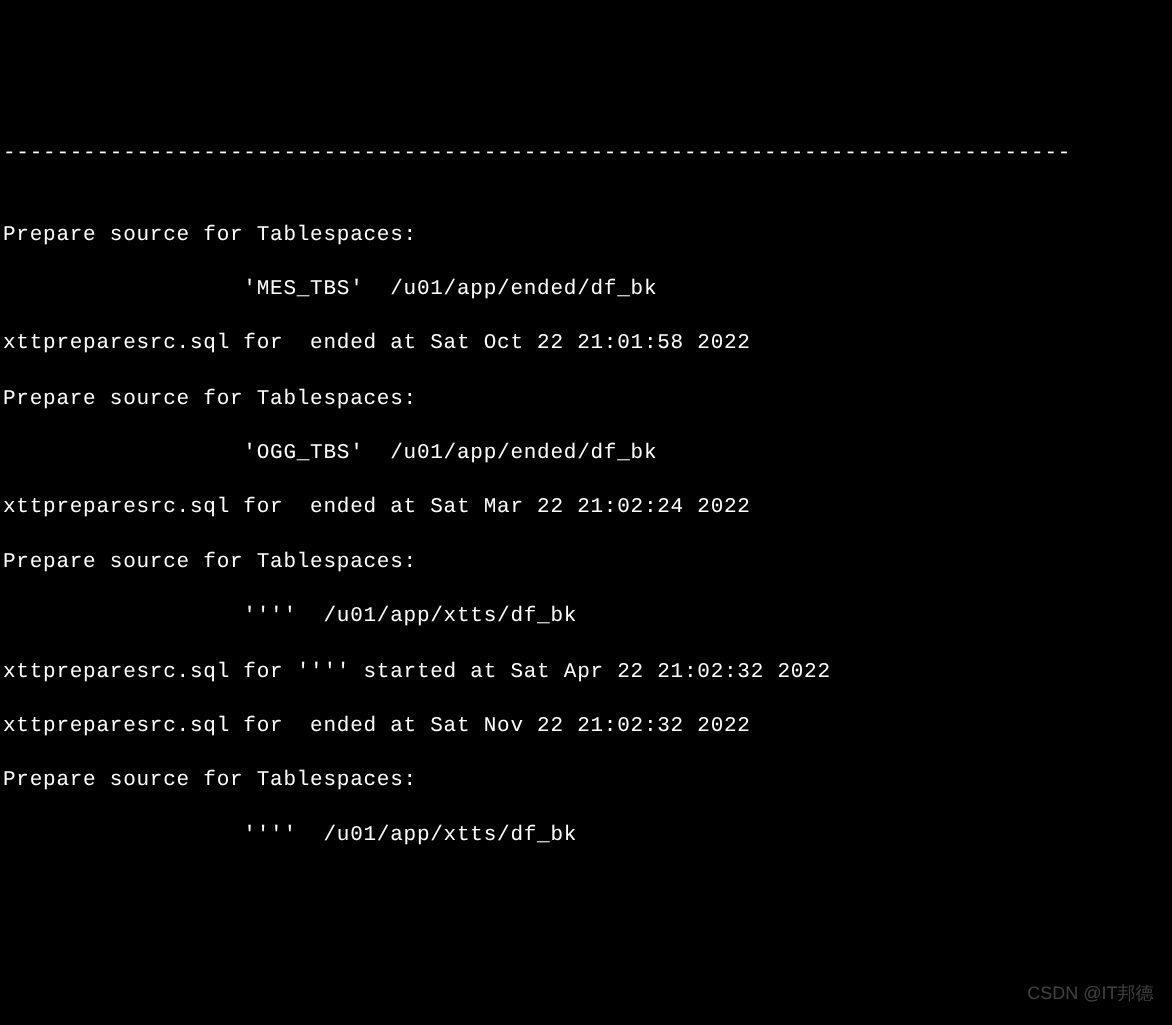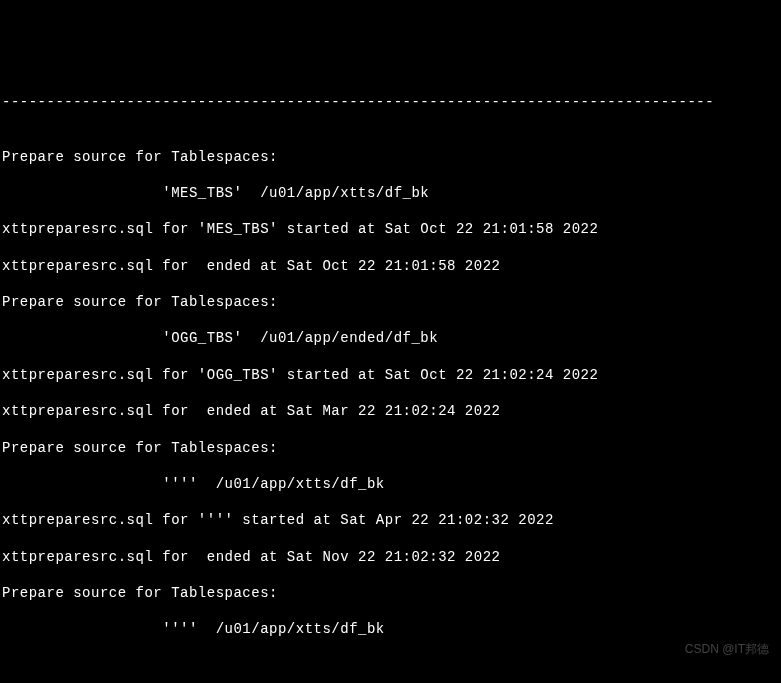--- a/index.html
+++ b/index.html
@@ -17,43 +17,41 @@
       width: 781px;
       height: 683px;
       overflow: hidden;
       white-space: pre;
     }
     .terminal {
       letter-spacing: 0.5px;
     }
     .watermark {
       position: absolute;
-      bottom: 25px;
+      bottom: 12px;
       right: 12px;
       color: rgba(255,255,255,0.25);
       font-size: 12px;
       font-family: Arial, sans-serif;
       letter-spacing: 0;
     }
   </style>
 </head>
 <body>
 
 
 
 <div class="terminal">
 <div>--------------------------------------------------------------------------------</div>
 <div></div>
 <div>Prepare source for Tablespaces:</div>
-<div>                  'MES_TBS'  /u01/app/xtts/df_bk</div>
-<div>xttpreparesrc.sql for 'MES_TBS' started at Sat Oct 22 21:01:58 2022</div>
+<div>                  'MES_TBS'  /u01/app/ended/df_bk</div>
 <div>xttpreparesrc.sql for  ended at Sat Oct 22 21:01:58 2022</div>
 <div>Prepare source for Tablespaces:</div>
 <div>                  'OGG_TBS'  /u01/app/ended/df_bk</div>
-<div>xttpreparesrc.sql for 'OGG_TBS' started at Sat Oct 22 21:02:24 2022</div>
 <div>xttpreparesrc.sql for  ended at Sat Mar 22 21:02:24 2022</div>
 <div>Prepare source for Tablespaces:</div>
 <div>                  ''''  /u01/app/xtts/df_bk</div>
 <div>xttpreparesrc.sql for '''' started at Sat Apr 22 21:02:32 2022</div>
 <div>xttpreparesrc.sql for  ended at Sat Nov 22 21:02:32 2022</div>
 <div>Prepare source for Tablespaces:</div>
 <div>                  ''''  /u01/app/xtts/df_bk</div>
 
 
 

